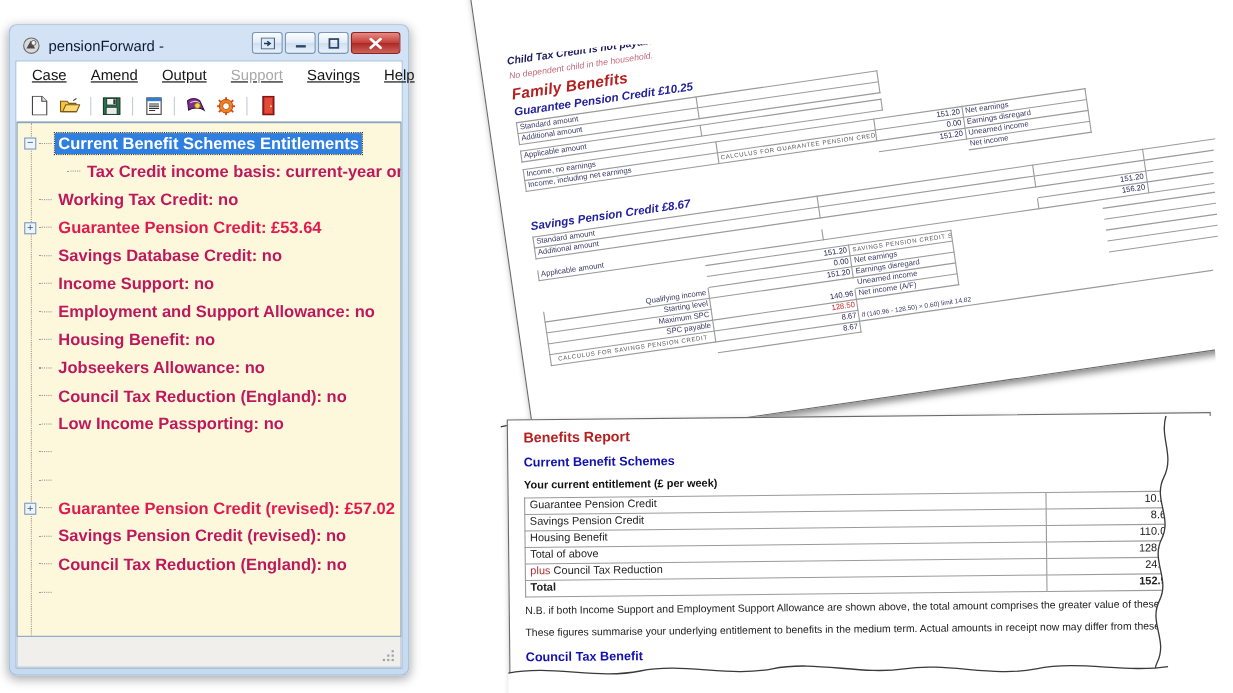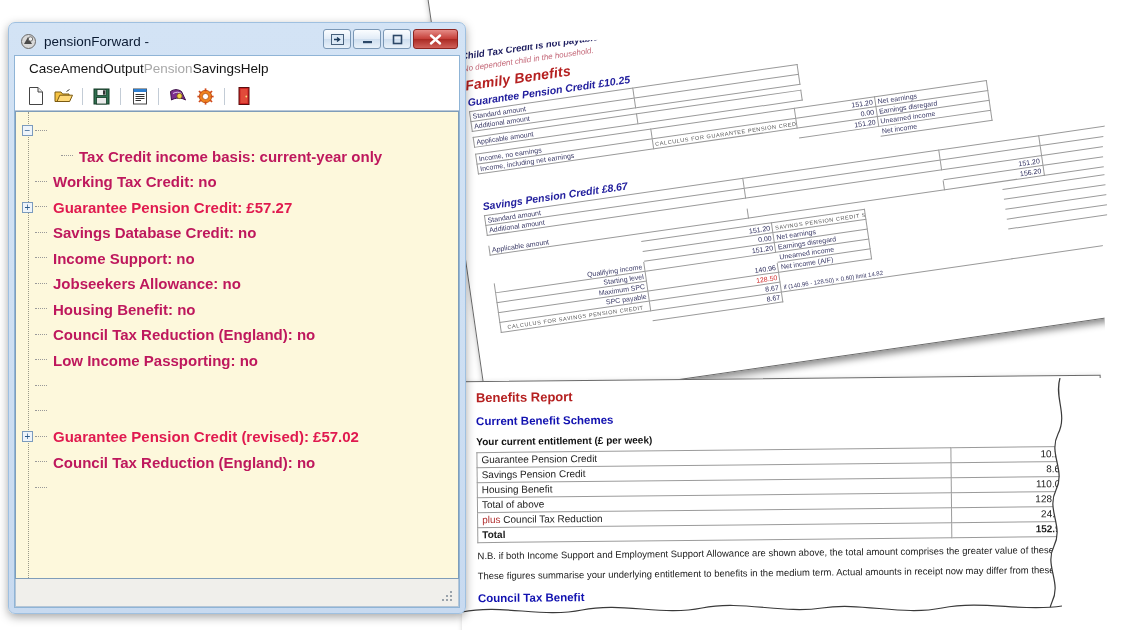--- a/index.html
+++ b/index.html
@@ -175,21 +175,21 @@
   .tear {
     position: absolute;
     pointer-events: none;
   }
 
   
   #app-window {
     position: absolute;
     left: 8px;
     top: 22px;
-    width: 458px;
+    width: 364px;
     height: 592px;
     border-radius: 7px;
     background: linear-gradient(to bottom, #d3e3f5 0%, #cfe0f3 45%, #c8daf0 100%);
     border: 1px solid #9fc0e0;
     box-shadow: 0 3px 10px rgba(0,0,0,0.35);
     box-sizing: border-box;
     padding: 5px 5px 0 5px;
     z-index: 40;
   }
   #title-bar {
@@ -242,22 +242,24 @@
     height: 553px;
     box-sizing: border-box;
     display: flex;
     flex-direction: column;
   }
   #menu-bar {
     height: 25px;
     display: flex;
     align-items: center;
     padding-left: 14px;
+    gap: 22px;
     background: #ffffff;
     border-bottom: 1px solid #ffffff;
+    text-decoration: underline;
   }
   .menu-item {
     font-size: 13.5px;
     color: #141414;
     white-space: nowrap;
   }
   .menu-item.disabled { color: #a8a8a8; }
 
   #toolbar {
     height: 28px;
@@ -630,21 +632,21 @@
       </div>
     </div>
   </div>
 
   <div id="client-area">
 
     <div id="menu-bar">
       <div class="menu-item">Case</div>
       <div class="menu-item">Amend</div>
       <div class="menu-item">Output</div>
-      <div class="menu-item disabled">Pension</div>
+      <div class="menu-item disabled">Support</div>
       <div class="menu-item">Savings</div>
       <div class="menu-item">Help</div>
     </div>
 
     <div id="toolbar">
       <div class="tb-btn">
         <svg width="16" height="18" viewBox="0 0 16 18">
             <path d="M1.5 0.5 H10 L14.5 5 V17.5 H1.5 Z" fill="#ffffff" stroke="#444" stroke-width="1"></path>
             <path d="M10 0.5 V5 H14.5" fill="#e8e8e8" stroke="#444" stroke-width="1"></path>
           </svg>
@@ -708,69 +710,75 @@
           </svg>
       </div>
     </div>
 
     <div id="tree-panel">
       <div class="vline"></div>
 
       <div class="tree-row">
         <div class="twisty">−</div>
         <div class="dots"></div>
+        <div class="tree-label sel">Current Benefit Schemes Entitlements</div>
       </div>
 
       <div class="tree-row">
         <div class="twisty none"></div>
         <div class="dots indent-1"></div>
         <div class="tree-label">Tax Credit income basis: current-year only</div>
       </div>
 
       <div class="tree-row">
         <div class="twisty none"></div>
         <div class="dots"></div>
         <div class="tree-label">Working Tax Credit: no</div>
       </div>
 
 
       <div class="tree-row">
         <div class="twisty">+</div>
         <div class="dots"></div>
-        <div class="tree-label red">Guarantee Pension Credit: £57.27</div>
+        <div class="tree-label red">Guarantee Pension Credit: £53.64</div>
       </div>
 
       <div class="tree-row">
         <div class="twisty none"></div>
         <div class="dots"></div>
         <div class="tree-label">Savings Database Credit: no</div>
       </div>
 
       <div class="tree-row">
         <div class="twisty none"></div>
         <div class="dots"></div>
         <div class="tree-label">Income Support: no</div>
       </div>
 
+      <div class="tree-row">
+        <div class="twisty none"></div>
+        <div class="dots"></div>
+        <div class="tree-label">Employment and Support Allowance: no</div>
+      </div>
+
+      <div class="tree-row">
+        <div class="twisty none"></div>
+        <div class="dots"></div>
+        <div class="tree-label">Housing Benefit: no</div>
+      </div>
 
       <div class="tree-row">
         <div class="twisty none"></div>
         <div class="dots"></div>
         <div class="tree-label">Jobseekers Allowance: no</div>
       </div>
 
       <div class="tree-row">
         <div class="twisty none"></div>
         <div class="dots"></div>
-        <div class="tree-label">Housing Benefit: no</div>
-      </div>
-
-      <div class="tree-row">
-        <div class="twisty none"></div>
-        <div class="dots"></div>
         <div class="tree-label">Council Tax Reduction (England): no</div>
       </div>
 
       <div class="tree-row">
         <div class="twisty none"></div>
         <div class="dots"></div>
         <div class="tree-label">Low Income Passporting: no</div>
       </div>
 
       <div class="tree-row">
@@ -782,20 +790,25 @@
         <div class="twisty none"></div>
         <div class="dots"></div>
       </div>
 
       <div class="tree-row">
         <div class="twisty">+</div>
         <div class="dots"></div>
         <div class="tree-label red">Guarantee Pension Credit (revised): £57.02</div>
       </div>
 
+      <div class="tree-row">
+        <div class="twisty none"></div>
+        <div class="dots"></div>
+        <div class="tree-label">Savings Pension Credit (revised): no</div>
+      </div>
 
       <div class="tree-row">
         <div class="twisty none"></div>
         <div class="dots"></div>
         <div class="tree-label">Council Tax Reduction (England): no</div>
       </div>
 
       <div class="tree-row">
         <div class="twisty none"></div>
         <div class="dots"></div>

